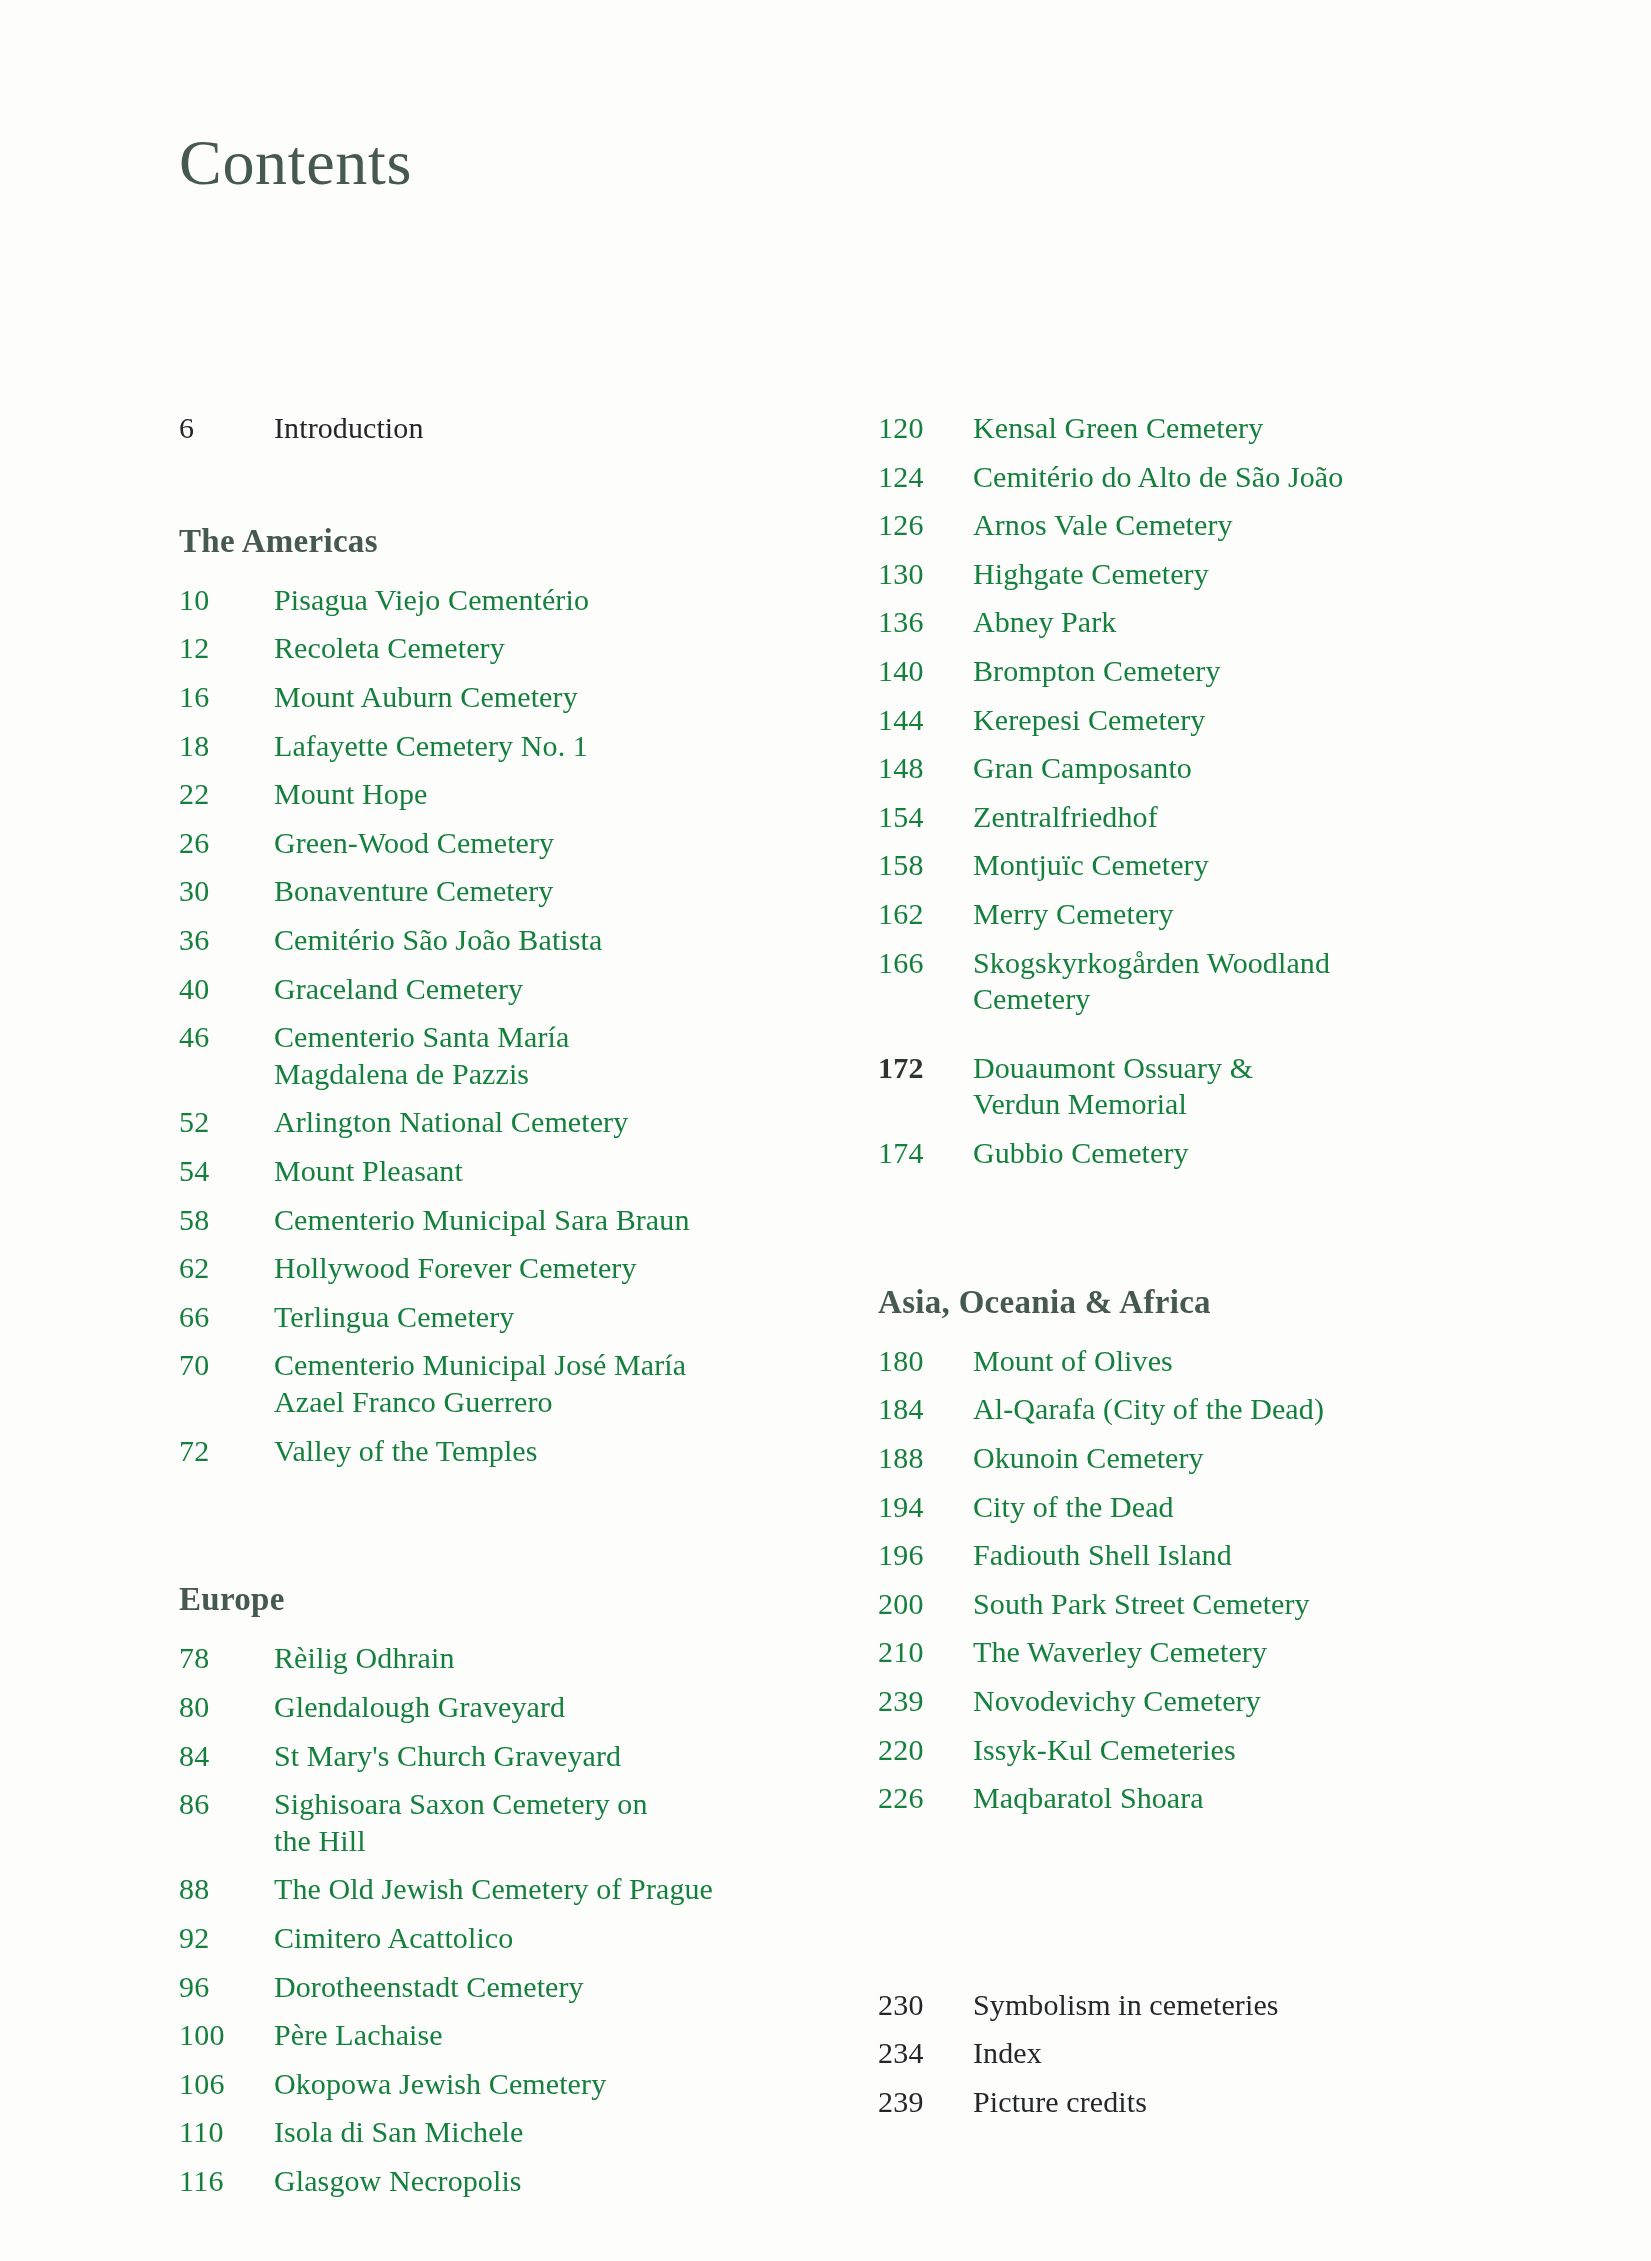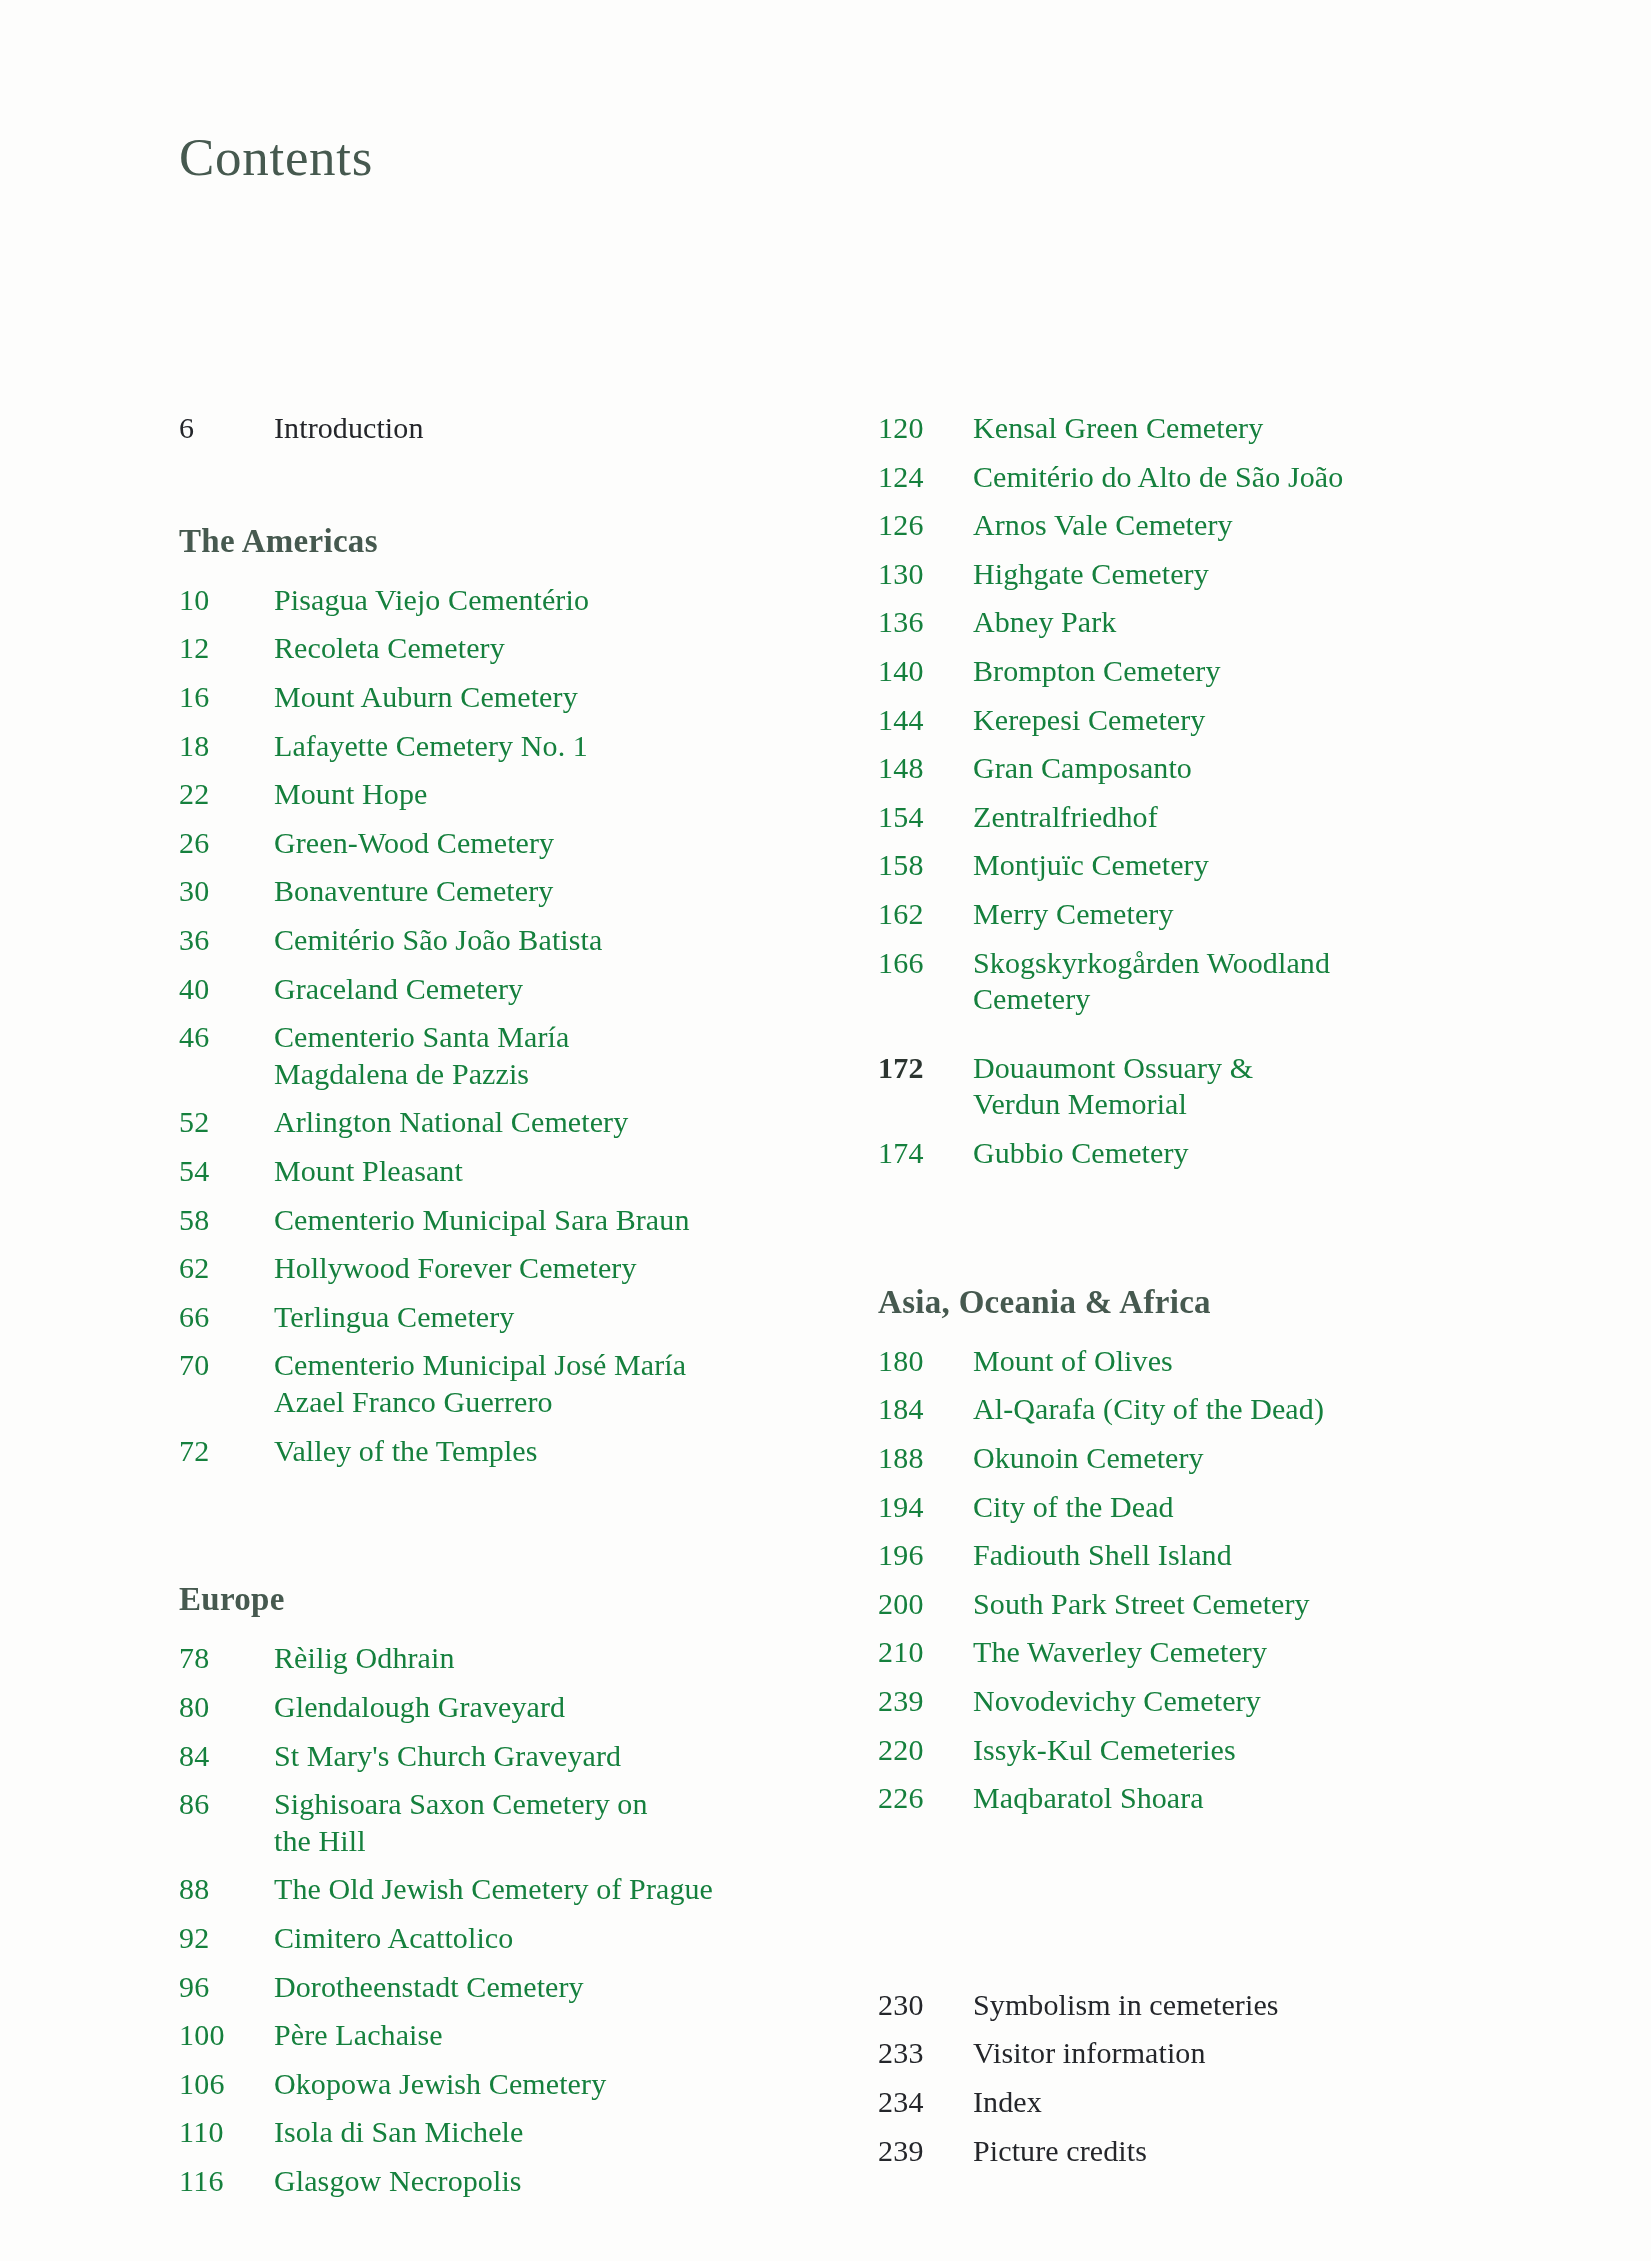--- a/index.html
+++ b/index.html
@@ -19,21 +19,21 @@
   .page {
     position: absolute;
     inset: 0;
     background: #fdfdfc;
   }
 
   .page-title {
     position: absolute;
     left: 179px;
     top: 131px;
-    font-size: 53px;
+    font-size: 64px;
     line-height: 1;
     font-weight: 400;
     letter-spacing: 0.7px;
     color: #46594f;
     font-family: "Liberation Serif", "DejaVu Serif", serif;
   }
 
   .columns {
     position: absolute;
     left: 0;
@@ -355,24 +355,20 @@
       <span class="title">Maqbaratol Shoara</span>
     </div>
 
     <div class="gap-xxl"></div>
 
     <div class="entry dark">
       <span class="num">230</span>
       <span class="title">Symbolism in cemeteries</span>
     </div>
     <div class="entry dark">
-      <span class="num">233</span>
-      <span class="title">Visitor information</span>
-    </div>
-    <div class="entry dark">
       <span class="num">234</span>
       <span class="title">Index</span>
     </div>
     <div class="entry dark">
       <span class="num">239</span>
       <span class="title">Picture credits</span>
     </div>
 
   </div>
 

